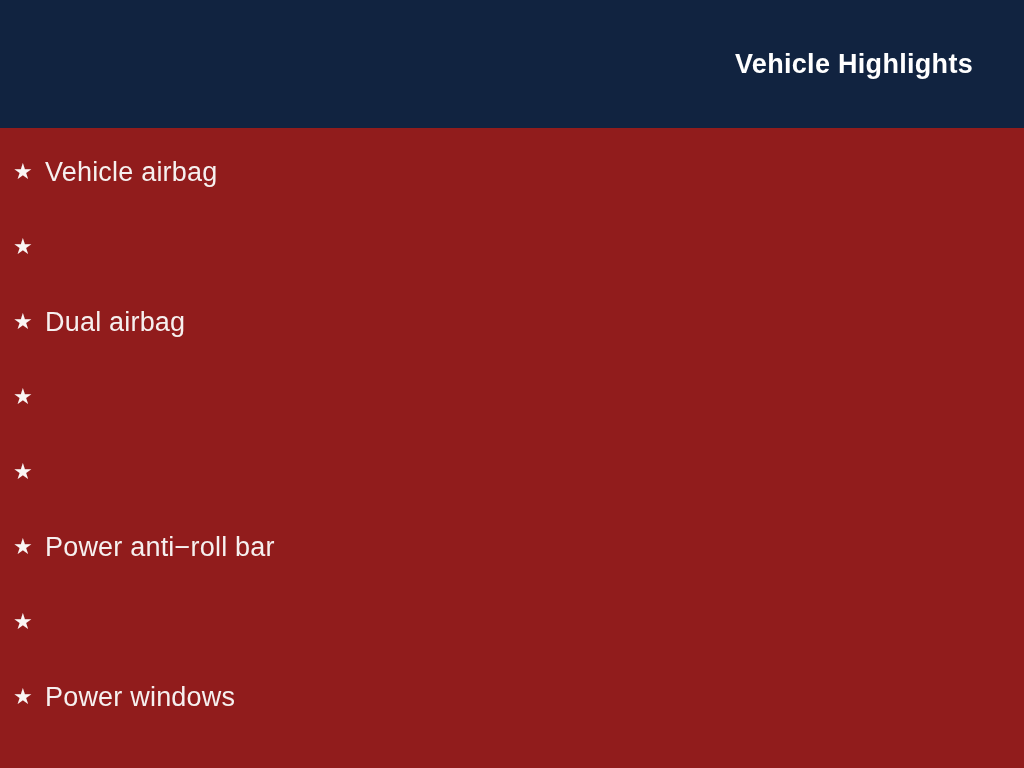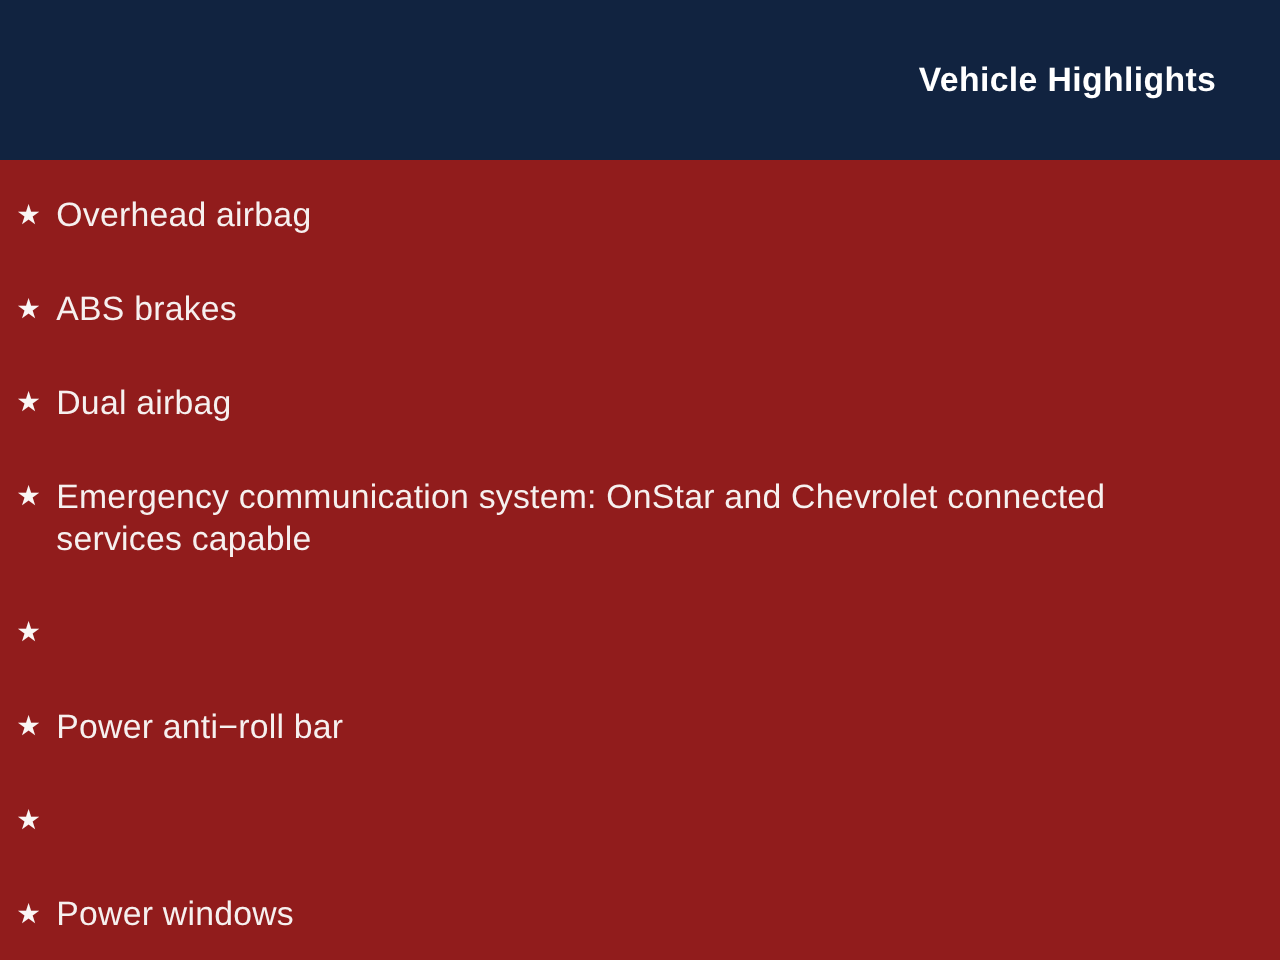--- a/index.html
+++ b/index.html
@@ -68,37 +68,34 @@
 <div class="slide">
 
   <div class="slide-header">
     <div class="slide-title">Vehicle Highlights</div>
   </div>
 
   <div class="highlights-list">
 
     <div class="item">
       <span class="star">★</span>
-      <span class="item-text">Overhead airbag</span>
+      <span class="item-text">Vehicle airbag</span>
     </div>
 
     <div class="item">
       <span class="star">★</span>
-      <span class="item-text">ABS brakes</span>
     </div>
 
     <div class="item">
       <span class="star">★</span>
       <span class="item-text">Dual airbag</span>
     </div>
 
     <div class="item">
       <span class="star">★</span>
-      <span class="item-text">Emergency communication system: OnStar and Chevrolet connected
-services capable</span>
     </div>
 
     <div class="item">
       <span class="star">★</span>
     </div>
 
     <div class="item">
       <span class="star">★</span>
       <span class="item-text">Power anti−roll bar</span>
     </div>

